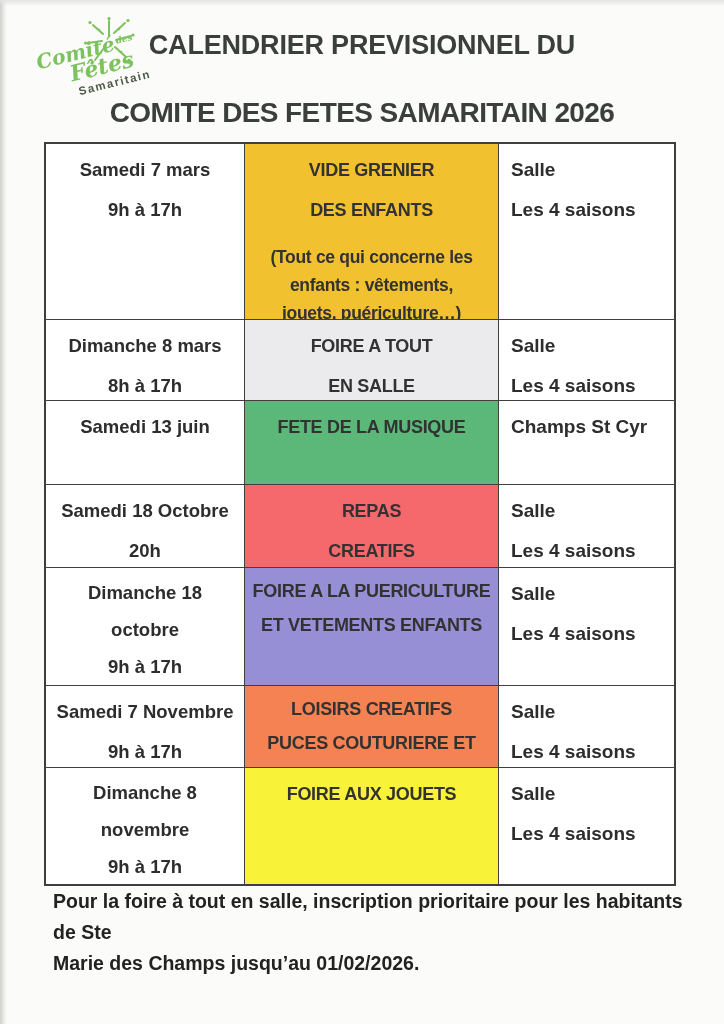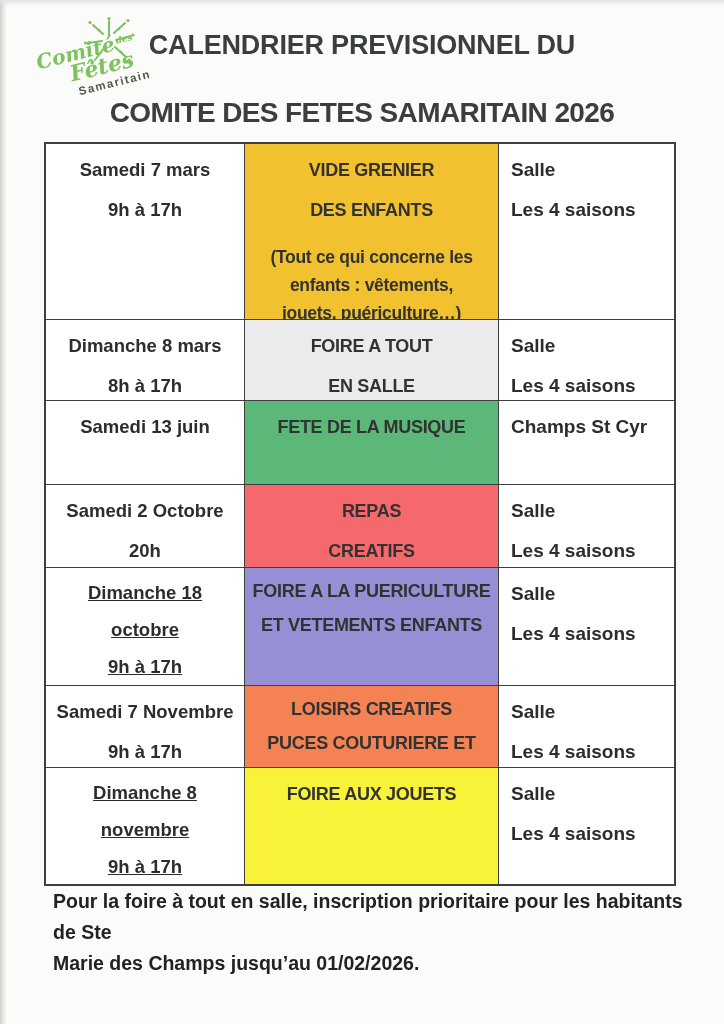--- a/index.html
+++ b/index.html
@@ -37,21 +37,21 @@
     grid-template-rows:176px 81px 84px 83px 118px 82px 116px;
     border:2px solid #3f3f3f;background:#fff;}
   .cal>div{border-right:1.5px solid #3f3f3f;border-bottom:1.5px solid #3f3f3f;
     box-sizing:border-box;overflow:hidden;}
   .cal>div:nth-child(3n){border-right:none;}
   .cal>div:nth-child(n+19){border-bottom:none;}
   .date-cell{text-align:center;padding-top:6px;font-size:18.5px;}
   .event-cell{text-align:center;padding-top:6px;font-size:18px;letter-spacing:-0.3px;color:#323232;}
   .venue-cell{padding:6px 0 0 12px;font-size:19px;}
   .ln{line-height:40px;white-space:nowrap;}
-  .ln3{line-height:37px;white-space:nowrap;text-decoration:underline;}
+  .ln3{line-height:37px;white-space:nowrap;}
   .ln-tight{line-height:34px;white-space:nowrap;}
   .note{line-height:28px;margin-top:13px;font-size:17.5px;}
 
   
   .footer{position:absolute;left:53px;top:886px;width:650px;font-size:19.5px;color:#222;}
   .footer .fl{line-height:31px;}
 </style>
 </head>
 <body>
 
@@ -135,21 +135,21 @@
     <div class="ln">Samedi 13 juin</div>
   </div>
   <div class="event-cell" style="background-color: rgb(92, 184, 120);">
     <div class="ln">FETE DE LA MUSIQUE</div>
   </div>
   <div class="venue-cell">
     <div class="ln">Champs St Cyr</div>
   </div>
 
   <div class="date-cell">
-    <div class="ln">Samedi 2 Octobre</div>
+    <div class="ln">Samedi 18 Octobre</div>
     <div class="ln">20h</div>
   </div>
   <div class="event-cell" style="background-color: rgb(245, 105, 108);">
     <div class="ln">REPAS</div>
     <div class="ln">CREATIFS</div>
   </div>
   <div class="venue-cell">
     <div class="ln">Salle</div>
     <div class="ln">Les 4 saisons</div>
   </div>

